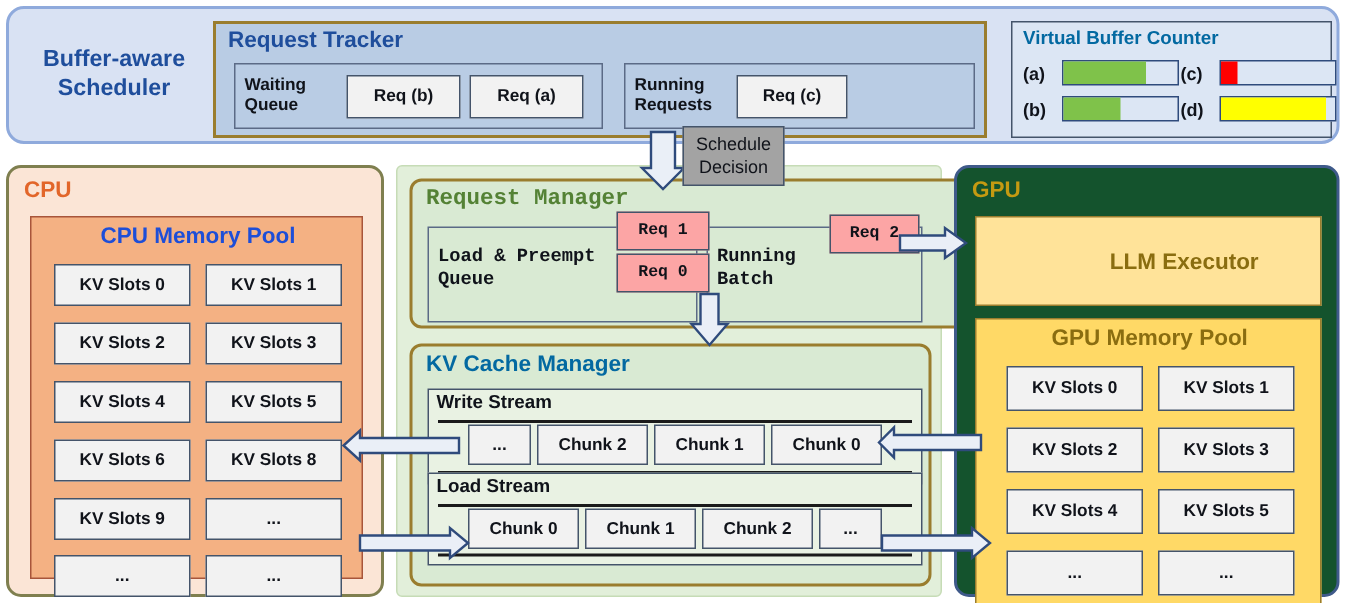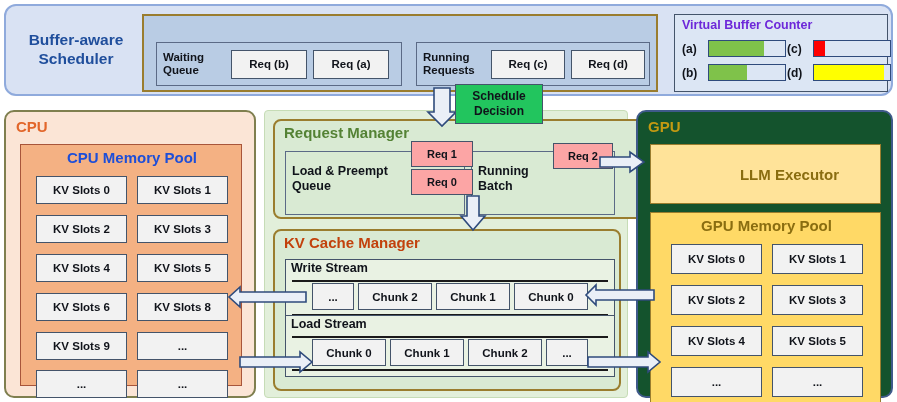--- a/index.html
+++ b/index.html
@@ -63,34 +63,34 @@
   }
   .req-chip.w{width:74px;}
   .req-chip.r{width:72px;}
 
   
   #vbc{
     left:668px;top:8px;width:214px;height:78px;
     background:#dce6f4;
     border:1.6px solid #44546a;
   }
-  #vbc-title{left:7px;top:3px;font-size:12.5px;font-weight:bold;color:#6d28d9;}
+  #vbc-title{left:7px;top:3px;font-size:12.5px;font-weight:bold;color:#0369a1;}
   .vbc-row{display:flex;align-items:center;position:absolute;}
   .vbc-key{font-size:12px;font-weight:bold;color:#10131a;width:26px;}
   .vbc-bar{
     width:76px;height:15px;background:#dce6f4;
     border:1.6px solid #2f4b7c;position:relative;
   }
   .vbc-fill{position:absolute;left:0;top:0;bottom:0;}
 
   
   #schedule-decision{
-    left:455px;top:84px;width:88px;height:40px;
-    background:#22c55e;border:1.6px solid #44546a;
-    font-size:12px;font-weight:bold;color:#10131a;line-height:15px;
+    left:455px;top:84px;width:68px;height:40px;
+    background:#a3a3a3;border:1.6px solid #44546a;
+    font-size:12px;font-weight:normal;color:#10131a;line-height:15px;
     z-index:40;
   }
 
   
   #cpu{
     left:4px;top:110px;width:252px;height:288px;
     background:#fbe5d6;border:2.2px solid #7f7f4f;border-radius:10px;
   }
   #cpu-title{left:10px;top:6px;font-size:15px;font-weight:bold;color:#e2662a;}
   #cpu-pool{
@@ -101,29 +101,29 @@
     left:0;top:4px;width:222px;text-align:center;
     font-size:15px;font-weight:bold;color:#1d4ed8;
   }
 
   #middle{
     left:264px;top:110px;width:364px;height:288px;
     background:#e2efda;border:1.6px solid #c6dcb6;border-radius:4px;
   }
   #request-manager{
     left:8px;top:8px;width:380px;height:100px;
-    background:#d9ead3;border:2.2px solid #9a7d2e;border-radius:8px;
+    background:#d9ead3;border:2.2px solid #9a7d2e;border-radius:8px;font-family:Liberation Mono, monospace;
   }
   #request-manager-title{left:9px;top:3px;font-size:15px;font-weight:bold;color:#548235;}
 
   #kv-cache-manager{
     left:8px;top:118px;width:348px;height:162px;
     background:#d9ead3;border:2.2px solid #9a7d2e;border-radius:8px;
   }
-  #kv-cache-manager-title{left:9px;top:3px;font-size:15px;font-weight:bold;color:#c2410c;}
+  #kv-cache-manager-title{left:9px;top:3px;font-size:15px;font-weight:bold;color:#0369a1;}
 
   #gpu{
     left:636px;top:110px;width:257px;height:288px;
     background:#14532d;border:2.2px solid #3f5a8a;border-radius:10px;
   }
   #gpu-title{left:10px;top:6px;font-size:15px;font-weight:bold;color:#c49a12;}
   #llm-executor{
     left:12px;top:32px;width:231px;height:60px;
     background:#ffe399;border:1.6px solid #9a7d2e;
     font-size:15px;font-weight:bold;color:#8a6d10;padding-left:48px;
@@ -201,37 +201,37 @@
 <div id="stage">
 
   <div class="abs" id="scheduler">
 
     <div class="abs" id="scheduler-title">
       <span>Buffer-aware</span><br>
       <span>Scheduler</span>
     </div>
 
     <div class="abs" id="request-tracker">
+      <div class="abs" id="request-tracker-title">Request Tracker</div>
 
       <div class="abs tracker-group" id="waiting-group">
         <div class="group-label">
           <span>Waiting</span><br>
           <span>Queue</span>
         </div>
         <div class="req-chip w">Req (b)</div>
         <div class="req-chip w">Req (a)</div>
       </div>
 
       <div class="abs tracker-group" id="running-group">
         <div class="group-label">
           <span>Running</span><br>
           <span>Requests</span>
         </div>
         <div class="req-chip r">Req (c)</div>
-        <div class="req-chip r">Req (d)</div>
       </div>
     </div>
 
     <div class="abs" id="vbc">
       <div class="abs" id="vbc-title">Virtual Buffer Counter</div>
 
       <div class="vbc-row" style="left:7px;top:25px;">
         <span class="vbc-key">(a)</span>
         <span class="vbc-bar">
           <span class="vbc-fill" style="width:72%;background:#7fc24a;"></span>

